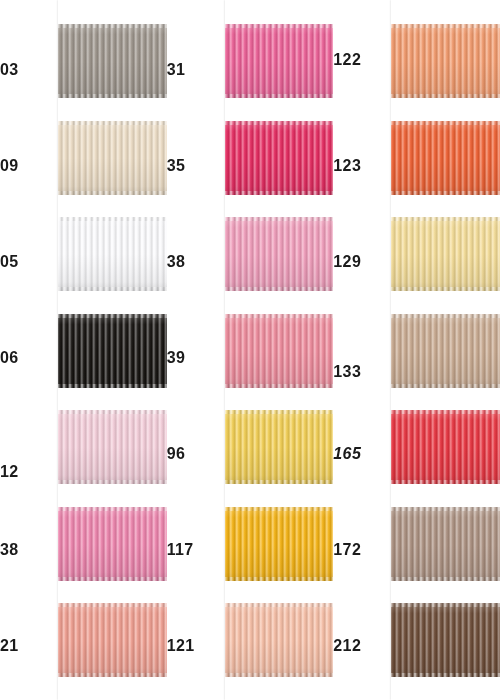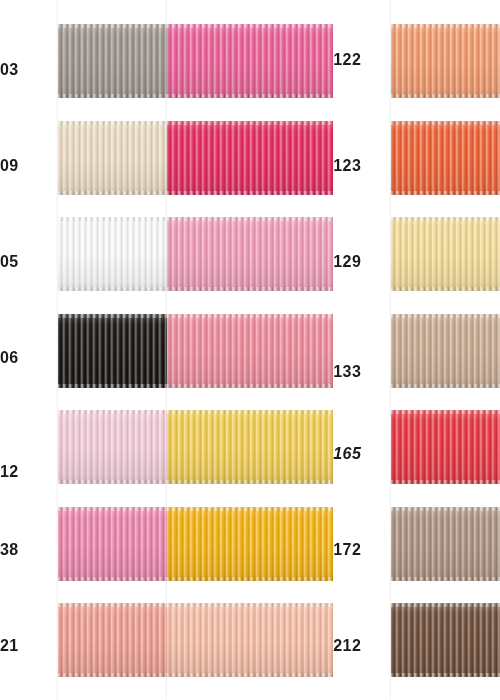--- a/index.html
+++ b/index.html
@@ -209,20 +209,29 @@
             <div class="shade"></div>
             <div class="edge-top"></div>
             <div class="edge-bottom"></div>
           </div>
         </div>
       </div>
     </div>
   </div>
 
   <div class="column">
+    <div class="label-rail">
+      <div class="label" style="top:62px;">31</div>
+      <div class="label" style="top:158px;">35</div>
+      <div class="label" style="top:254px;">38</div>
+      <div class="label" style="top:350px;">39</div>
+      <div class="label" style="top:446px;">96</div>
+      <div class="label" style="top:542px;">117</div>
+      <div class="label" style="top:638px;">121</div>
+    </div>
     <div class="card">
       <div class="card-inner">
         <div class="row">
           <div class="ribbon" style="background:#ec5f96;">
             <div class="weave"></div>
             <div class="shade"></div>
             <div class="edge-top"></div>
             <div class="edge-bottom"></div>
           </div>
         </div>

